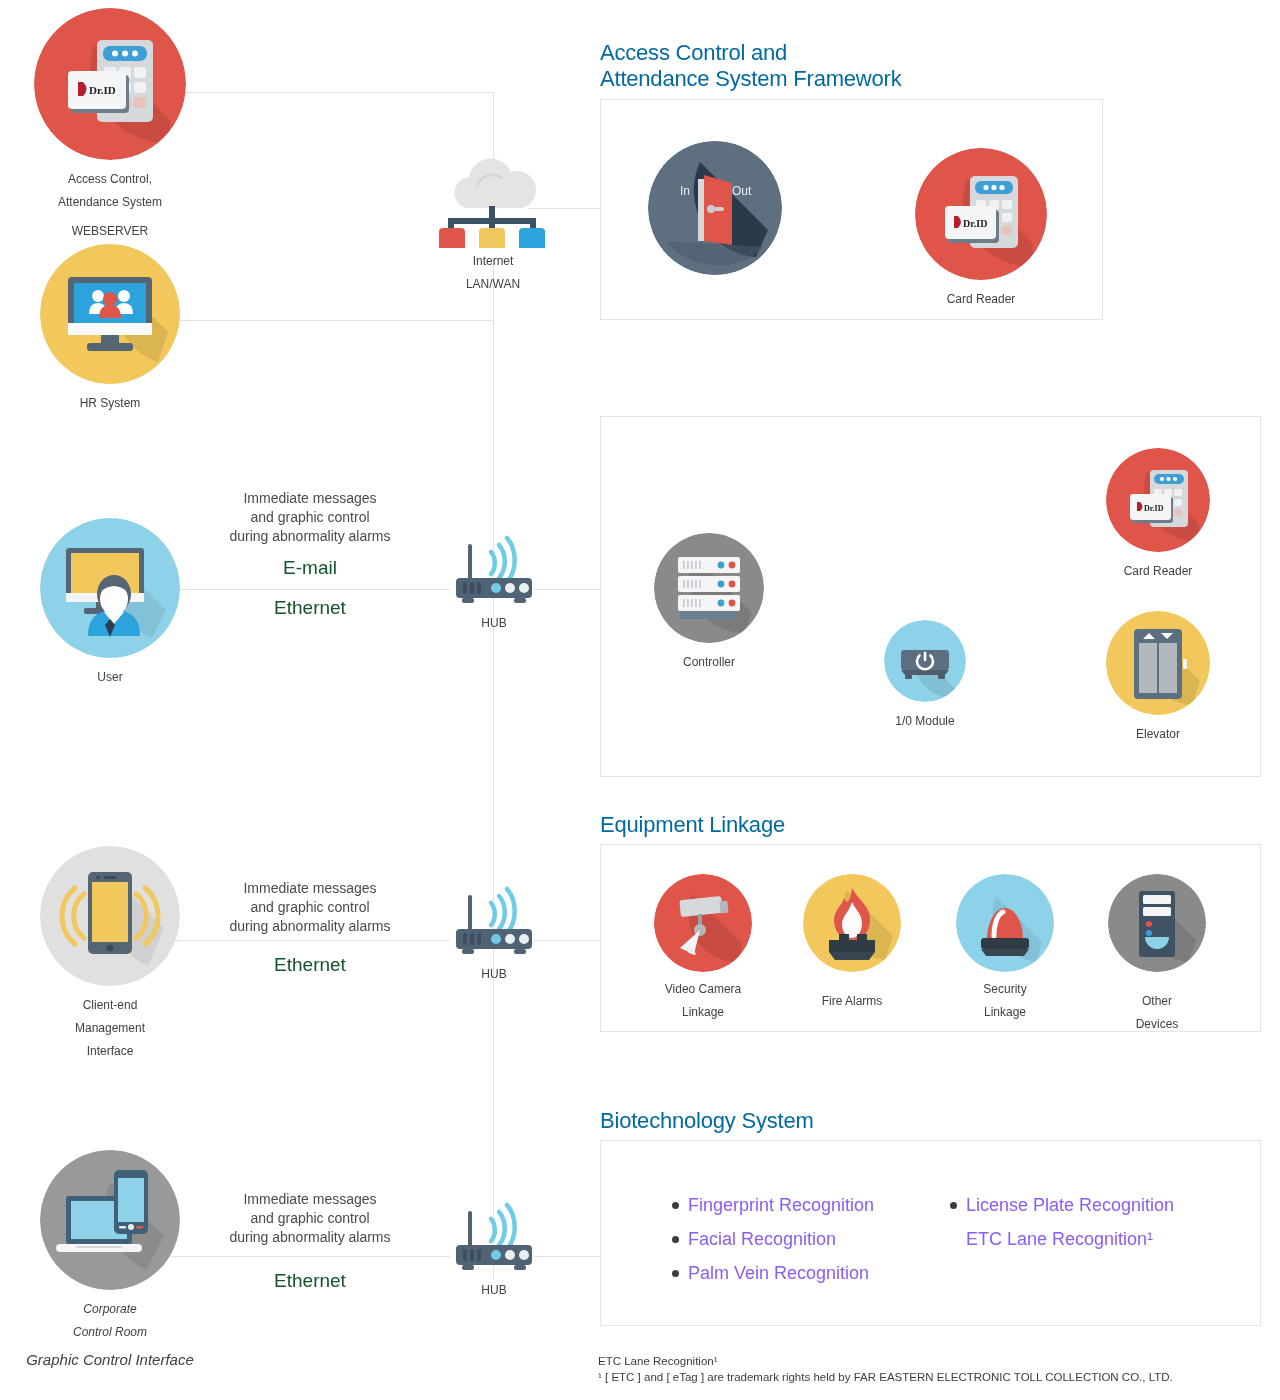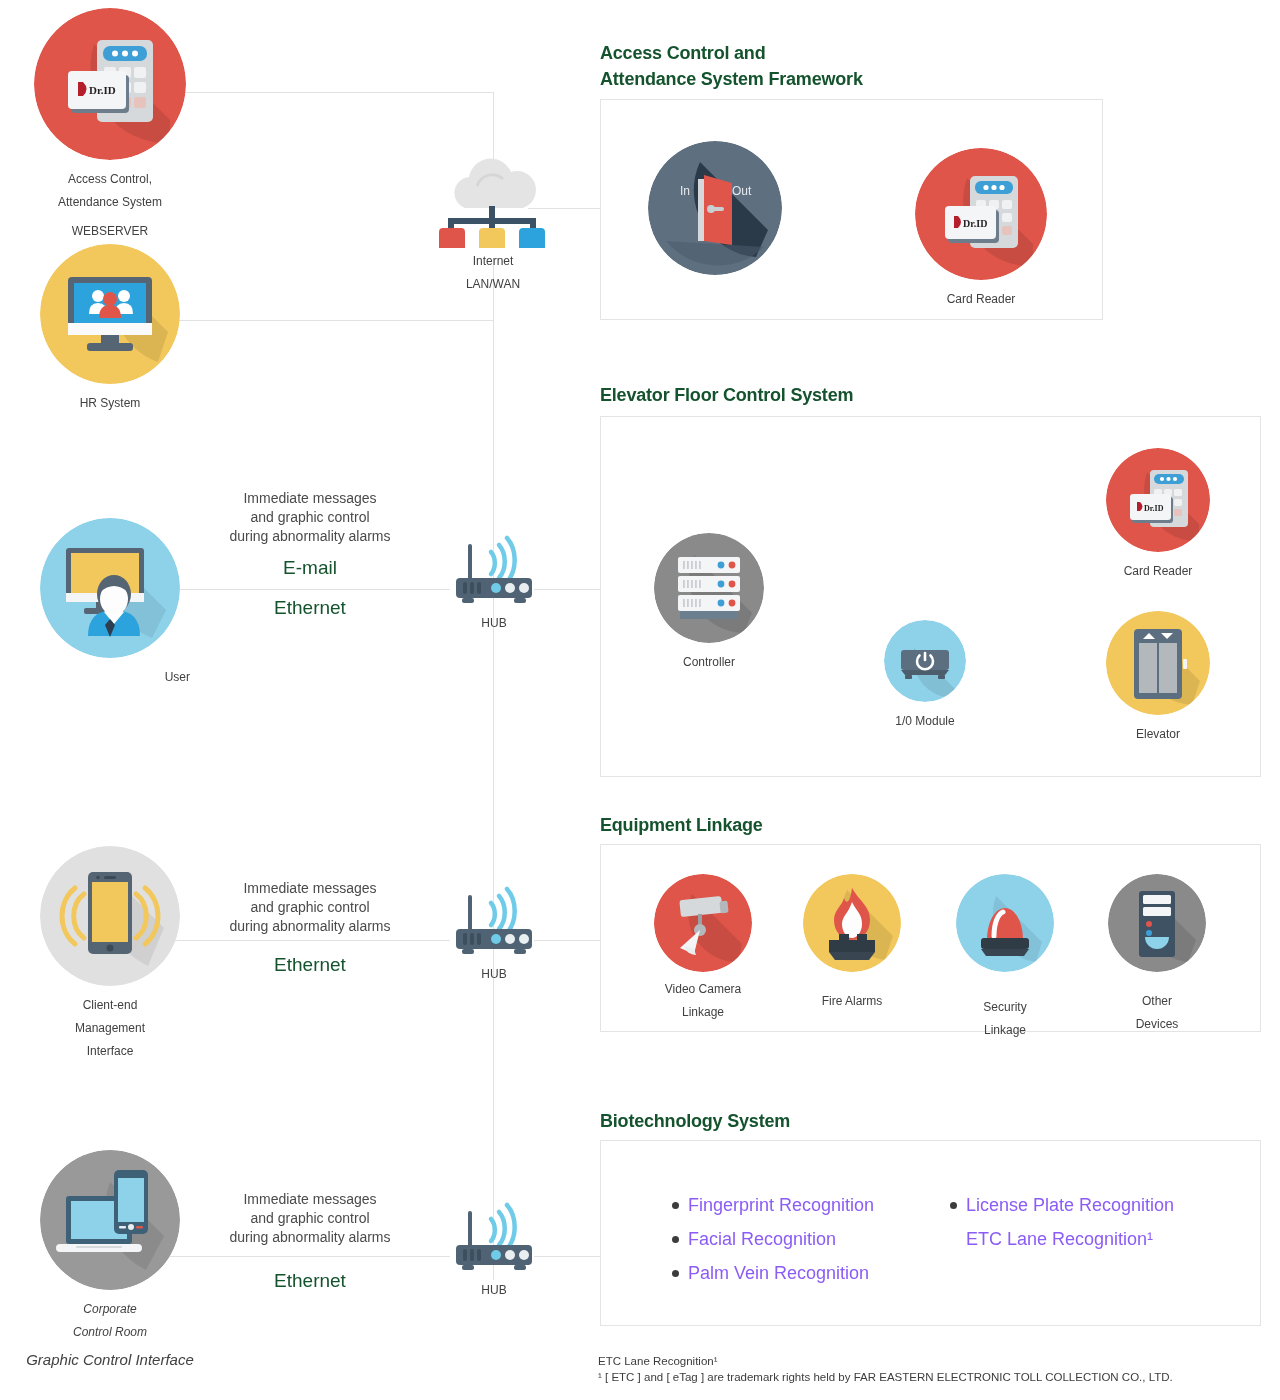--- a/index.html
+++ b/index.html
@@ -18,23 +18,23 @@
   .line.v { width: 1px; }
 
   
   .panel {
     position: absolute;
     border: 1px solid #e4e4e4;
     background: #ffffff;
   }
   .section-title {
     position: absolute;
-    color: #14532d;
-    font-weight: bold;
-    font-size: 18px;
+    color: #0369a1;
+    font-weight: normal;
+    font-size: 22px;
     line-height: 26px;
     letter-spacing: -0.2px;
     white-space: pre-line;
   }
 
   
   .node { position: absolute; text-align: center; }
   .circle {
     position: relative;
     border-radius: 50%;
@@ -166,21 +166,21 @@
             <path d="M59 74 q0 -13 11 -13 q11 0 11 13 z"></path>
         </g>
         <rect x="28" y="79" width="84" height="12" fill="#fafafa"></rect>
         <rect x="61" y="91" width="18" height="10" fill="#566573"></rect>
         <rect x="47" y="99" width="46" height="8" rx="3" fill="#566573"></rect>
       </svg>
     </div>
     <div class="caption">HR System</div>
   </div>
 
-  <div class="node" style="left:30px; top:518px; width:160px;text-align:right;">
+  <div class="node" style="left:30px; top:518px; width:160px;">
     <div class="circle" style="width:140px; height:140px;">
       <svg viewBox="0 0 140 140">
         <circle cx="70" cy="70" r="70" fill="#8ed2ea"></circle>
         <path d="M70 36 L126 92 L112 120 A70 70 0 0 1 70 36 Z" fill="#000" opacity="0.08"></path>
         <rect x="26" y="30" width="78" height="54" rx="3" fill="#566573"></rect>
         <rect x="31" y="35" width="68" height="40" fill="#f2c75c"></rect>
         <rect x="26" y="75" width="78" height="9" fill="#f4f5f6"></rect>
         <rect x="56" y="84" width="16" height="8" fill="#566573"></rect>
         <rect x="44" y="90" width="40" height="6" rx="2" fill="#566573"></rect>
         <path d="M48 118 q0 -26 26 -26 q26 0 26 26 z" fill="#2ca3dc"></path>
@@ -390,21 +390,20 @@
         <rect x="33" y="62" width="51" height="33" rx="4" fill="#6e7d8c"></rect>
         <rect x="30" y="58" width="51" height="33" rx="4" fill="#f4f5f6"></rect>
         <path d="M39 68 l4 0 l0 12 l-4 0 z" fill="#b51f2b"></path>
         <path d="M43 68 q6 6 0 12 z" fill="#b51f2b"></path>
         <text x="48" y="78.5" font-family="Liberation Serif, serif" font-size="10" font-weight="bold" fill="#231f20">Dr.ID</text>
       </svg>
     </div>
     <div class="caption">Card Reader</div>
   </div>
 
-  <div class="section-title" style="left:600px; top:382px; width:560px;">Elevator Floor Control System</div>
   <div class="panel" style="left:600px; top:416px; width:661px; height:361px;"></div>
 
   <div class="node" style="left:654px; top:533px; width:110px;">
     <div class="circle" style="width:110px; height:110px;">
       <svg viewBox="0 0 110 110">
         <circle cx="55" cy="55" r="55" fill="#8a8a8a"></circle>
         <path d="M40 22 L98 80 L90 100 A55 55 0 0 1 40 22 Z" fill="#000" opacity="0.10"></path>
         <rect x="26" y="78" width="58" height="8" fill="#6b7f8e"></rect>
         <g>
           <rect x="24" y="24" width="62" height="16" rx="2" fill="#f4f5f6"></rect>
@@ -540,21 +539,21 @@
     <div class="circle" style="width:98px; height:98px;">
       <svg viewBox="0 0 98 98">
         <circle cx="49" cy="49" r="49" fill="#8ed2ea"></circle>
         <path d="M40 22 L86 68 L80 88 A49 49 0 0 1 40 22 Z" fill="#000" opacity="0.08"></path>
         <path d="M31 66 c0 -18 8 -32 18 -32 c10 0 18 14 18 32 z" fill="#e0554a"></path>
         <path d="M38 62 c0 -13 4 -22 9 -24" stroke="#fdfdfd" stroke-width="5" fill="none" stroke-linecap="round"></path>
         <rect x="25" y="64" width="48" height="11" rx="3" fill="#2f3b45"></rect>
         <path d="M25 75 l48 0 l-5 7 l-38 0 z" fill="#394651"></path>
       </svg>
     </div>
-    <div class="caption" style="margin-top:24px;">Security
+    <div class="caption" style="margin-top:6px;">Security
 Linkage</div>
   </div>
 
   <div class="node" style="left:1108px; top:874px; width:98px;">
     <div class="circle" style="width:98px; height:98px;">
       <svg viewBox="0 0 98 98">
         <circle cx="49" cy="49" r="49" fill="#8a8a8a"></circle>
         <path d="M40 18 L88 66 L80 88 A49 49 0 0 1 40 18 Z" fill="#000" opacity="0.10"></path>
         <rect x="31" y="17" width="36" height="66" rx="3" fill="#3f5263"></rect>
         <rect x="35" y="21" width="28" height="9" rx="1.5" fill="#f4f5f6"></rect>

